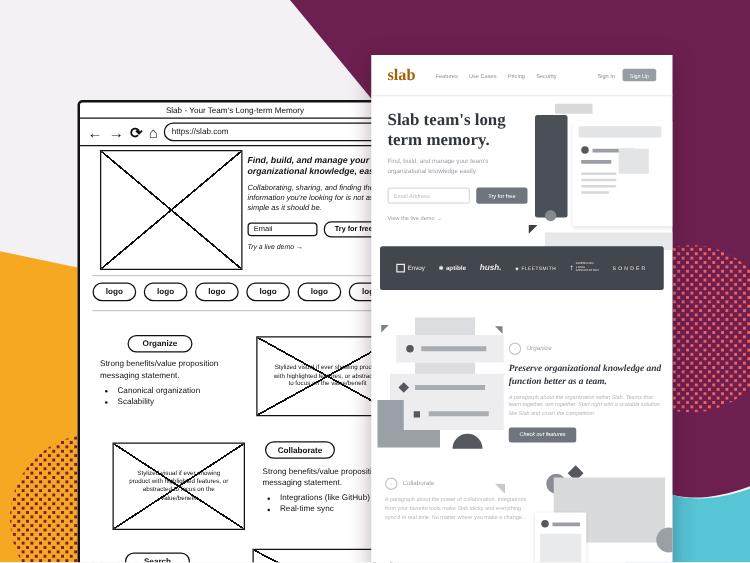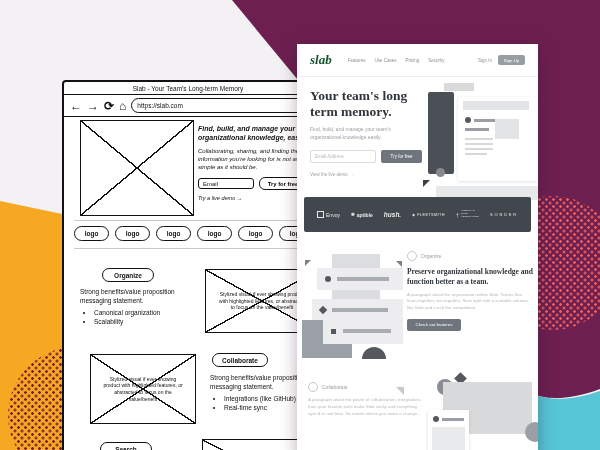--- a/index.html
+++ b/index.html
@@ -44,21 +44,21 @@
   .pillrow .wfpill{position:static;width:33px;height:13px;flex:0 0 auto;}
   .wf-copy{position:absolute;font-size:6.5px;line-height:1.35;color:#121212;}
   .wf-copy ul{margin:3px 0 0 0;padding-left:14px;}
   .wf-copy li{margin:0 0 1px 0;}
 
   
   #site{position:absolute;left:297px;top:44px;width:241px;height:414px;background:#fff;z-index:3;
     box-shadow:0 4px 16px rgba(45,20,45,.35);overflow:hidden;}
   #site .header{position:absolute;left:0;top:0;width:100%;height:33px;border-bottom:1px solid #ececee;
     display:flex;align-items:center;padding:0 13px;box-sizing:border-box;}
-  .sitelogo{font-family:"Liberation Serif",serif;font-style:italic;font-weight:bold;font-size:13px;color:#14532d;}
+  .sitelogo{font-family:"Liberation Serif",serif;font-weight:bold;font-size:13px;color:#a16207;}
   .sitenav{display:flex;gap:9px;margin-left:16px;}
   .sitenav span{font-size:4.5px;color:#8b9097;}
   .authbox{margin-left:auto;display:flex;align-items:center;gap:6px;}
   .signin{font-size:4.5px;color:#8b9097;}
   .signup{width:27px;height:10px;background:#989da4;border-radius:2px;color:#fff;font-size:4.3px;
     display:flex;align-items:center;justify-content:center;}
   .site-hero{position:absolute;left:13px;top:44px;width:122px;}
   .site-hero h1{margin:0;font-family:"Liberation Serif",serif;font-size:13.5px;line-height:1.15;
     font-weight:bold;color:#31363c;}
   .site-hero .sub{margin-top:7px;font-size:5px;line-height:1.5;color:#9ba0a7;width:104px;}
@@ -114,21 +114,21 @@
   #org-illus .card2{left:10px;top:47px;width:91px;height:23px;background:#ededef;}
   #org-illus .block{left:0px;top:68px;width:50px;height:38px;background:#9aa0a6;}
   #org-illus .card3{left:21px;top:68px;width:80px;height:24px;background:#ededef;}
   #org-illus .half{left:60px;top:95px;width:24px;height:12px;background:#55585e;border-radius:24px 24px 0 0;}
   .ic-dot{width:6px;height:6px;border-radius:50%;background:#55585e;left:8px;top:8px;}
   .ic-dia{width:6px;height:6px;background:#55585e;transform:rotate(45deg);left:8px;top:8px;}
   .ic-sq{width:5px;height:5px;background:#55585e;left:8px;top:9px;}
   .ic-bar{height:4px;background:#a9adb2;left:20px;top:9px;width:52px;}
 
   .feature{position:absolute;width:126px;}
-  #org-text{left:110px;top:207px;}
+  #org-text{left:110px;top:230px;font-style:italic;}
   #collab-text{left:11px;top:338px;width:122px;}
   .feat-label{display:flex;align-items:center;gap:4px;}
   .feat-icon{width:8px;height:8px;border:1px solid #c4c7cc;border-radius:50%;display:flex;
     align-items:center;justify-content:center;font-size:4px;color:#c4c7cc;}
   .feat-label span.txt{font-size:5px;color:#9ba0a7;}
   .feature h2{margin:6px 0 0 0;font-family:"Liberation Serif",serif;font-size:7.5px;line-height:1.3;
     font-weight:bold;color:#31363c;}
   .feature p{margin:5px 0 0 0;font-size:4.4px;line-height:1.55;color:#b3b7bc;width:122px;}
   .feat-btn{margin-top:7px;width:54px;height:12px;background:#70757d;border-radius:2px;color:#fff;
     font-size:4.4px;display:flex;align-items:center;justify-content:center;}
@@ -232,21 +232,21 @@
         <span>Pricing</span>
         <span>Security</span>
       </div>
       <div class="authbox">
         <span class="signin">Sign In</span>
         <span class="signup">Sign Up</span>
       </div>
     </div>
 
     <div class="site-hero">
-      <h1>Your team's long term memory.</h1>
+      <h1>Slab team's long term memory.</h1>
       <div class="sub">Find, build, and manage your team's organizational knowledge easily.</div>
       <div class="site-form">
         <input placeholder="Email Address" style="">
         <div class="btn">Try for free</div>
       </div>
       <div class="site-demo">View the live demo →</div>
     </div>
 
     <div class="illus" id="hero-illus">
       <div class="tab"></div>

